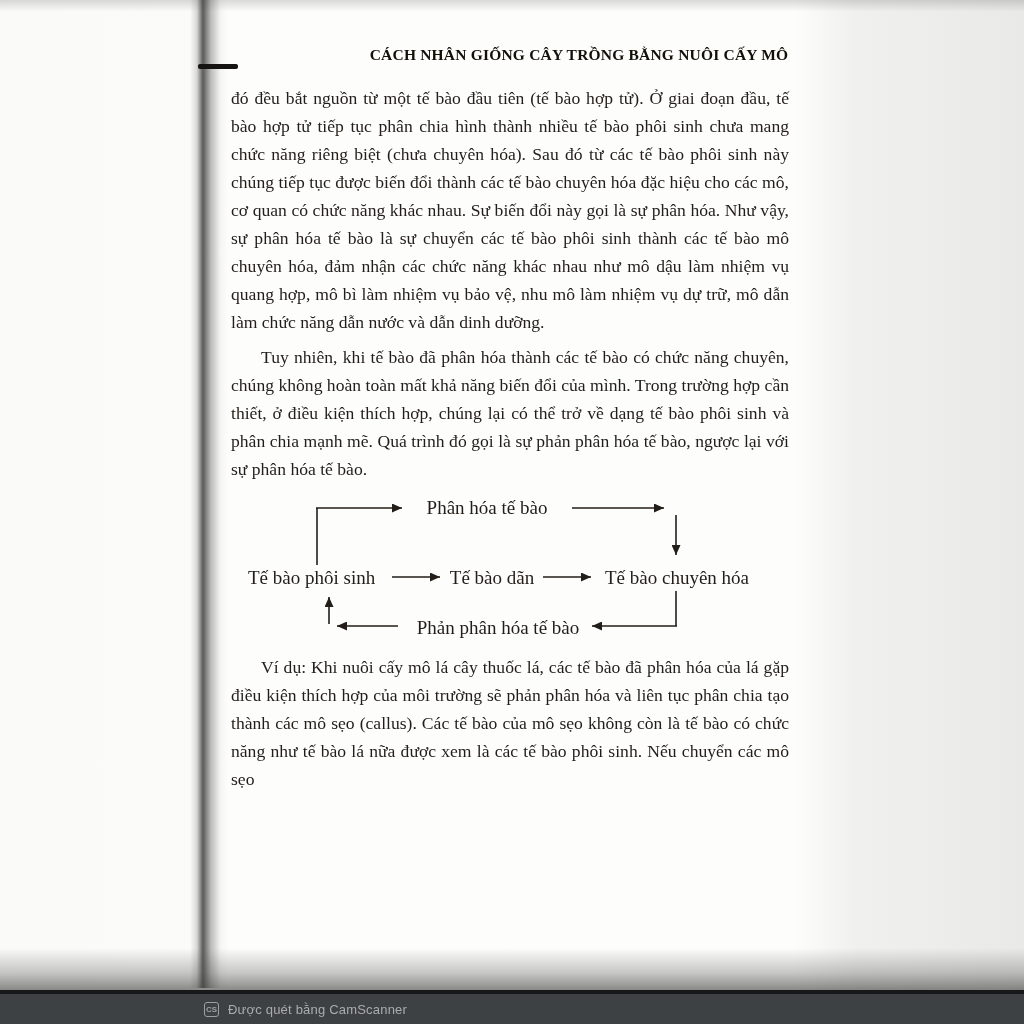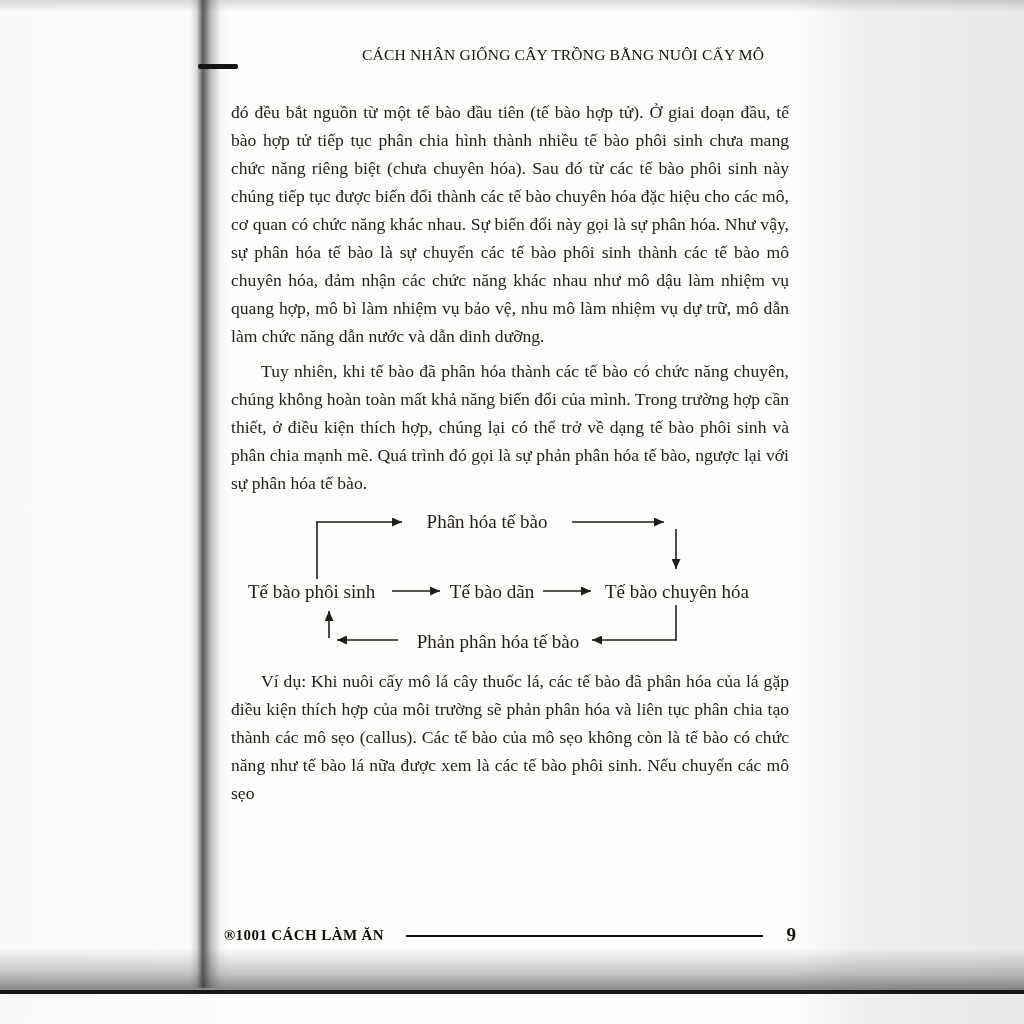--- a/index.html
+++ b/index.html
@@ -28,23 +28,23 @@
   .bottom-edge-line {
     position:absolute; left:0; top:990px; width:100%; height:4px; background:#171819;
   }
   .scan-dash {
     position:absolute; left:198px; top:64px; width:40px; height:5px;
     background:#161412; border-radius:2px;
   }
   
   .content { position:absolute; left:224px; top:46px; width:572px; }
   .running-head {
-    padding-left:138px; white-space:nowrap;
-    font-weight:normal; font-size:15.5px; letter-spacing:0.2px; color:#131008;
-    margin-bottom:34px;
+    text-align:center; padding-left:138px; white-space:nowrap;
+    font-weight:bold; font-size:15.5px; letter-spacing:0.2px; color:#131008;
+    margin-bottom:20px;
   }
   .bodytext p {
     margin:7px; font-size:17.6px; line-height:28px; text-align:justify;
     color:#221d18;
   }
   .bodytext p.indent { text-indent:30px;font-family:Liberation Serif, serif; }
   .diagram { display:block; margin:8px auto 10px auto; }
   .diagram text {
     font-family:"Liberation Serif", serif; font-size:19px; fill:#221d18;
   }
@@ -114,23 +114,22 @@
         <text x="8" y="93" text-anchor="start">Tế bào phôi sinh</text>
         <text x="252" y="93" text-anchor="middle">Tế bào dãn</text>
         <text x="437" y="93" text-anchor="middle">Tế bào chuyên hóa</text>
         <text x="258" y="143" text-anchor="middle">Phản phân hóa tế bào</text>
       </svg>
 
       <p class="indent">Ví dụ: Khi nuôi cấy mô lá cây thuốc lá, các tế bào đã phân hóa của lá gặp điều kiện thích hợp của môi trường sẽ phản phân hóa và liên tục phân chia tạo thành các mô sẹo (callus). Các tế bào của mô sẹo không còn là tế bào có chức năng như tế bào lá nữa được xem là các tế bào phôi sinh. Nếu chuyển các mô sẹo</p>
     </div>
   </div>
 
-  <div class="footer">
-    <span class="imprint">®1001 CÁCH LÀM ĂN</span>
-    <span class="footer-rule"></span>
-    <span class="page-number">9</span>
-  </div>
 
   <div class="bottom-shade"></div>
   <div class="bottom-edge-line"></div>
 
+  <div class="cam-bar">
+    <span class="cs-logo">CS</span>
+    <span class="cam-caption">Được quét bằng CamScanner</span>
+  </div>
 
 </div>
 
 </body></html>

